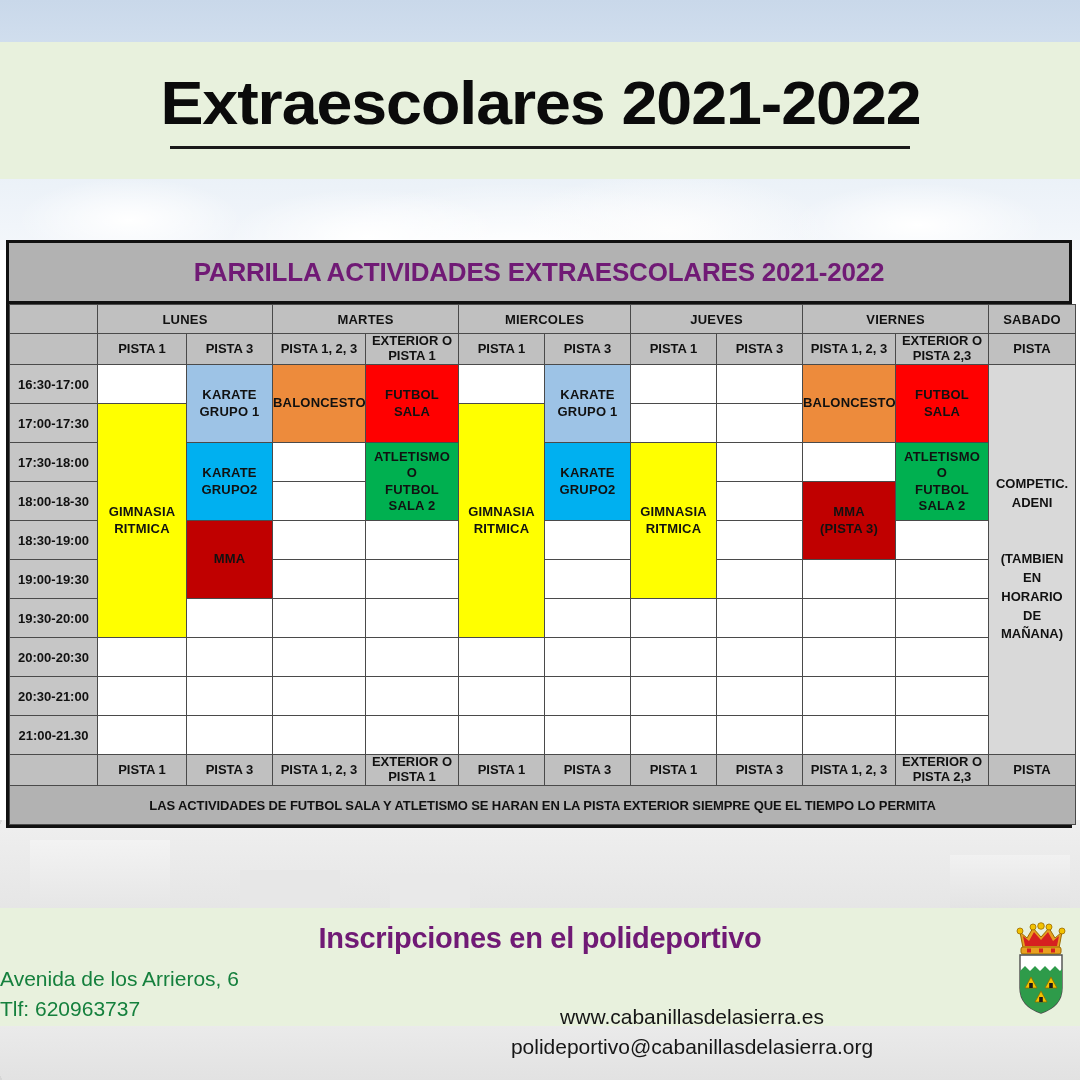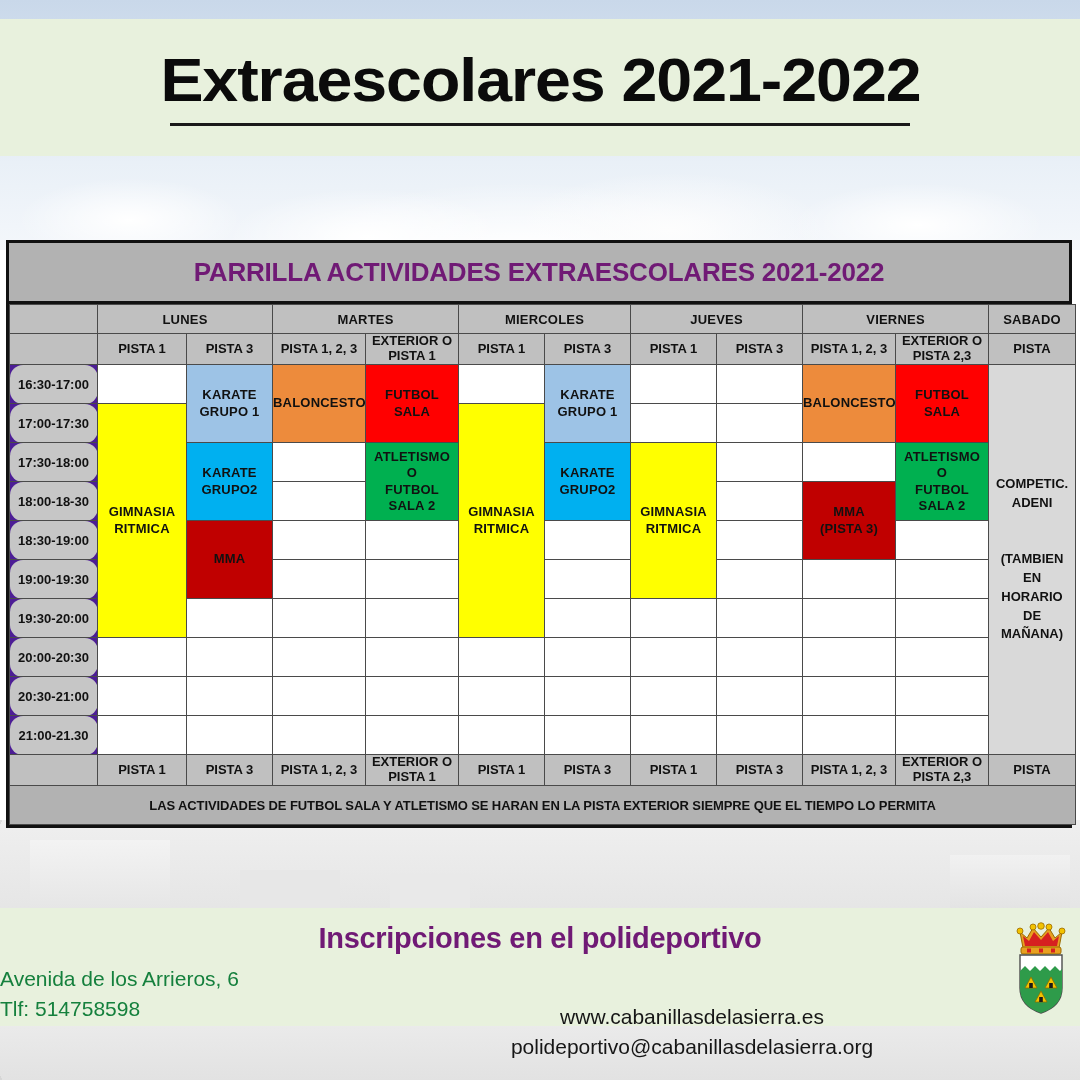--- a/index.html
+++ b/index.html
@@ -33,21 +33,21 @@
     background:linear-gradient(180deg,#f3f3f3,#dcdcdc);
     box-shadow:190px 10px 0 -20px #e7e7e7, 330px 4px 0 -30px #e9e9e9;
   }
   .bg-building:after{
     content:"";position:absolute;right:10px;top:35px;width:120px;height:90px;
     background:linear-gradient(180deg,#f1f1f1,#dadada);
   }
 
   
   .title-band{
-    position:absolute;left:0;top:19px;width:1080px;height:137px;
+    position:absolute;left:0;top:42px;width:1080px;height:137px;
     background:#e8f1dd;display:flex;flex-direction:column;
     align-items:center;justify-content:center;
   }
   .title-text{
     font-size:62px;font-weight:bold;color:#0b0b0b;
     letter-spacing:-1px;line-height:1;white-space:nowrap;
     transform:scaleX(1.04);transform-origin:center;
   }
   .title-rule{width:740px;height:3px;background:#1a1a1a;margin-top:12px;}
 
@@ -76,30 +76,30 @@
   .sheet{
     position:absolute;left:6px;top:240px;width:1066px;
     border:3px solid #111;background:#b9b9b9;box-sizing:border-box;
   }
   .sheet-title{
     height:58px;display:flex;align-items:center;justify-content:center;
     background:#b2b2b2;border-bottom:3px solid #111;
     font-size:26px;font-weight:bold;color:#701a75;letter-spacing:-.2px;
     transform:scaleX(1.0);
   }
-  table.grid{border-collapse:collapse;width:100%;table-layout:fixed;background:#4c1d95;padding-left:12px;}
+  table.grid{border-collapse:collapse;width:100%;table-layout:fixed;background:#a16207;padding-left:12px;}
   table.grid td,table.grid th{
     border:1px solid #4a4a4a;padding:0;text-align:center;vertical-align:middle;
     font-size:13px;color:#111;font-weight:bold;overflow:hidden;
   }
   .colhead{background:#c0c0c0;height:28px;font-size:15px;letter-spacing:.2px;}
   .subhead{background:#c0c0c0;height:30px;font-size:13px;line-height:1.15;}
   .timecell{
     background:#c6c6c6;height:38px;font-size:14px;font-weight:bold;
-    vertical-align:top;padding-top:3px;border-radius:13px;
+    vertical-align:top;padding-top:3px;
   }
   .blank{background:#ffffff;}
   .act{font-size:13px;font-weight:bold;line-height:1.25;letter-spacing:.2px;}
   .sat{background:#d9d9d9;font-size:14px;font-weight:bold;line-height:1.45;
        vertical-align:middle;}
   .note-row td{
     background:#b2b2b2;height:38px;font-size:13.5px;font-weight:bold;
     letter-spacing:-.1px;border-top:3px solid #111;
   }
   .thick-r{border-right:3px solid #111;}
@@ -299,21 +299,21 @@
       </tr>
     </tbody>
       </table>
   </div>
 
   <div class="foot-band">
     <div class="foot-title">Inscripciones en el polideportivo</div>
     <div class="foot-cols">
       <div class="foot-left">
         <div>Avenida de los Arrieros, 6</div>
-        <div>Tlf: 514758598</div>
+        <div>Tlf: 620963737</div>
       </div>
       <div class="foot-right">
         <div>www.cabanillasdelasierra.es</div>
         <div>polideportivo@cabanillasdelasierra.org</div>
       </div>
     </div>
   </div>
 
   <div class="crest">
     <svg viewBox="0 0 58 98" xmlns="http://www.w3.org/2000/svg">

